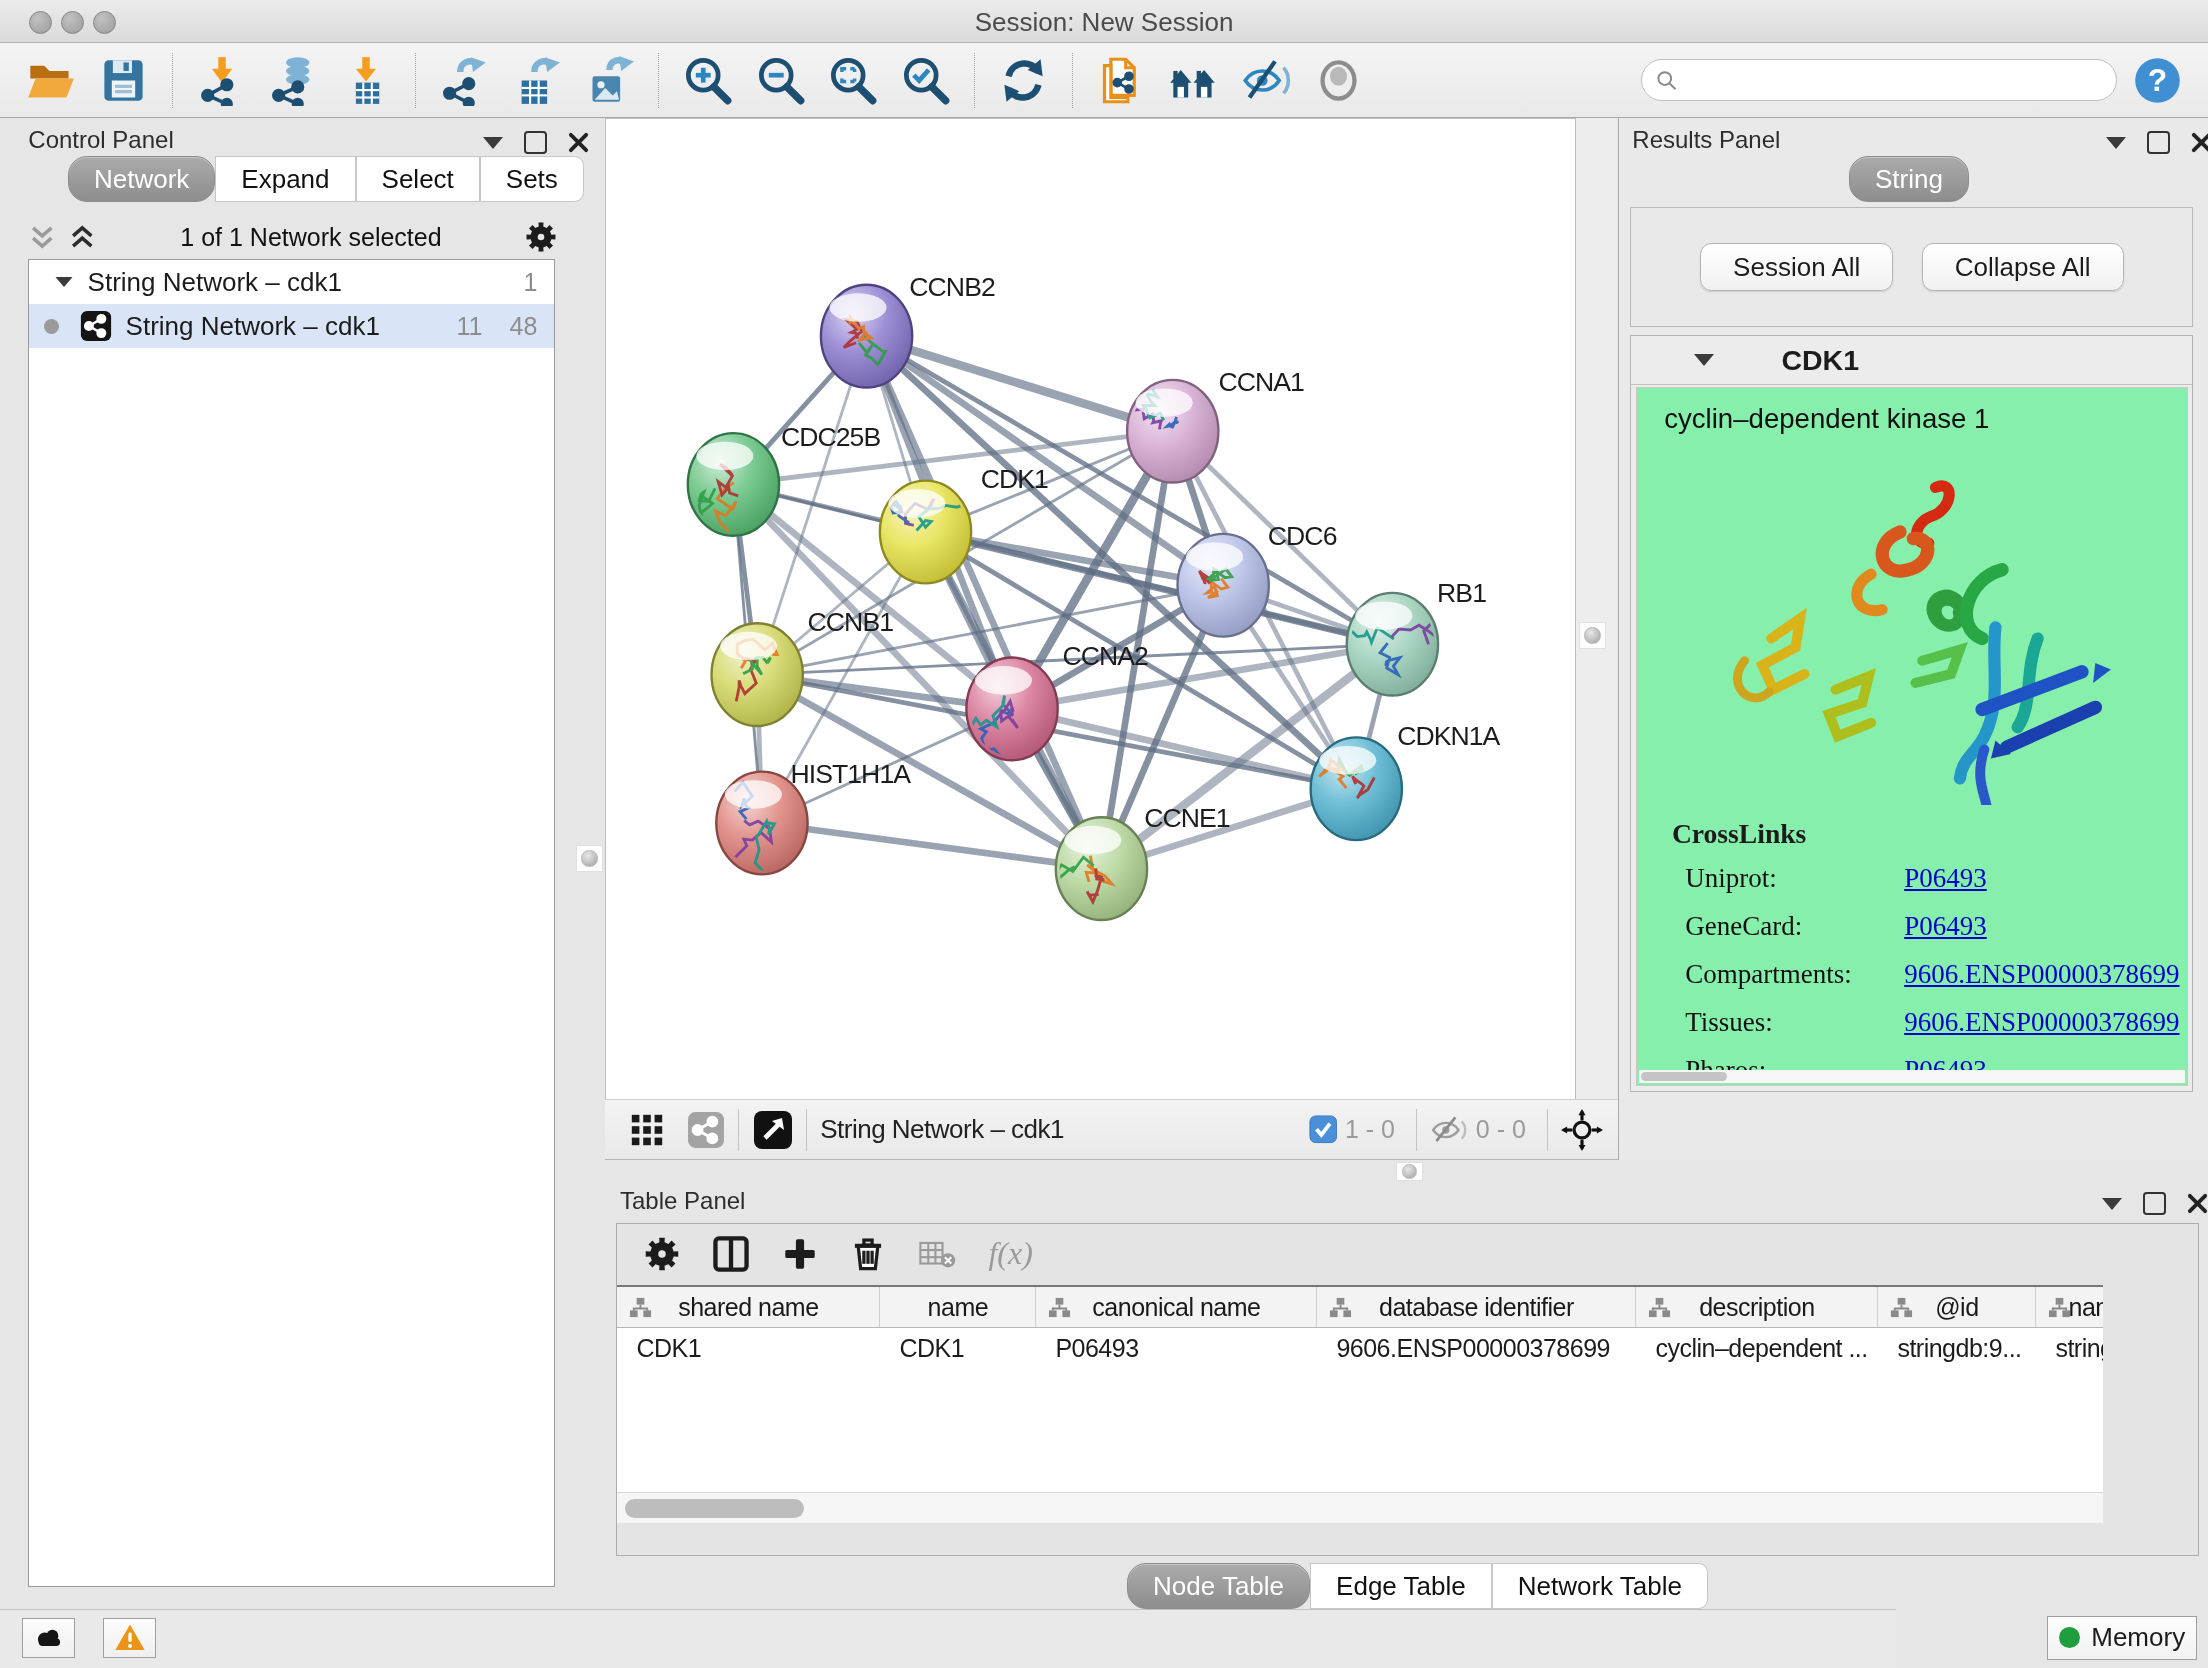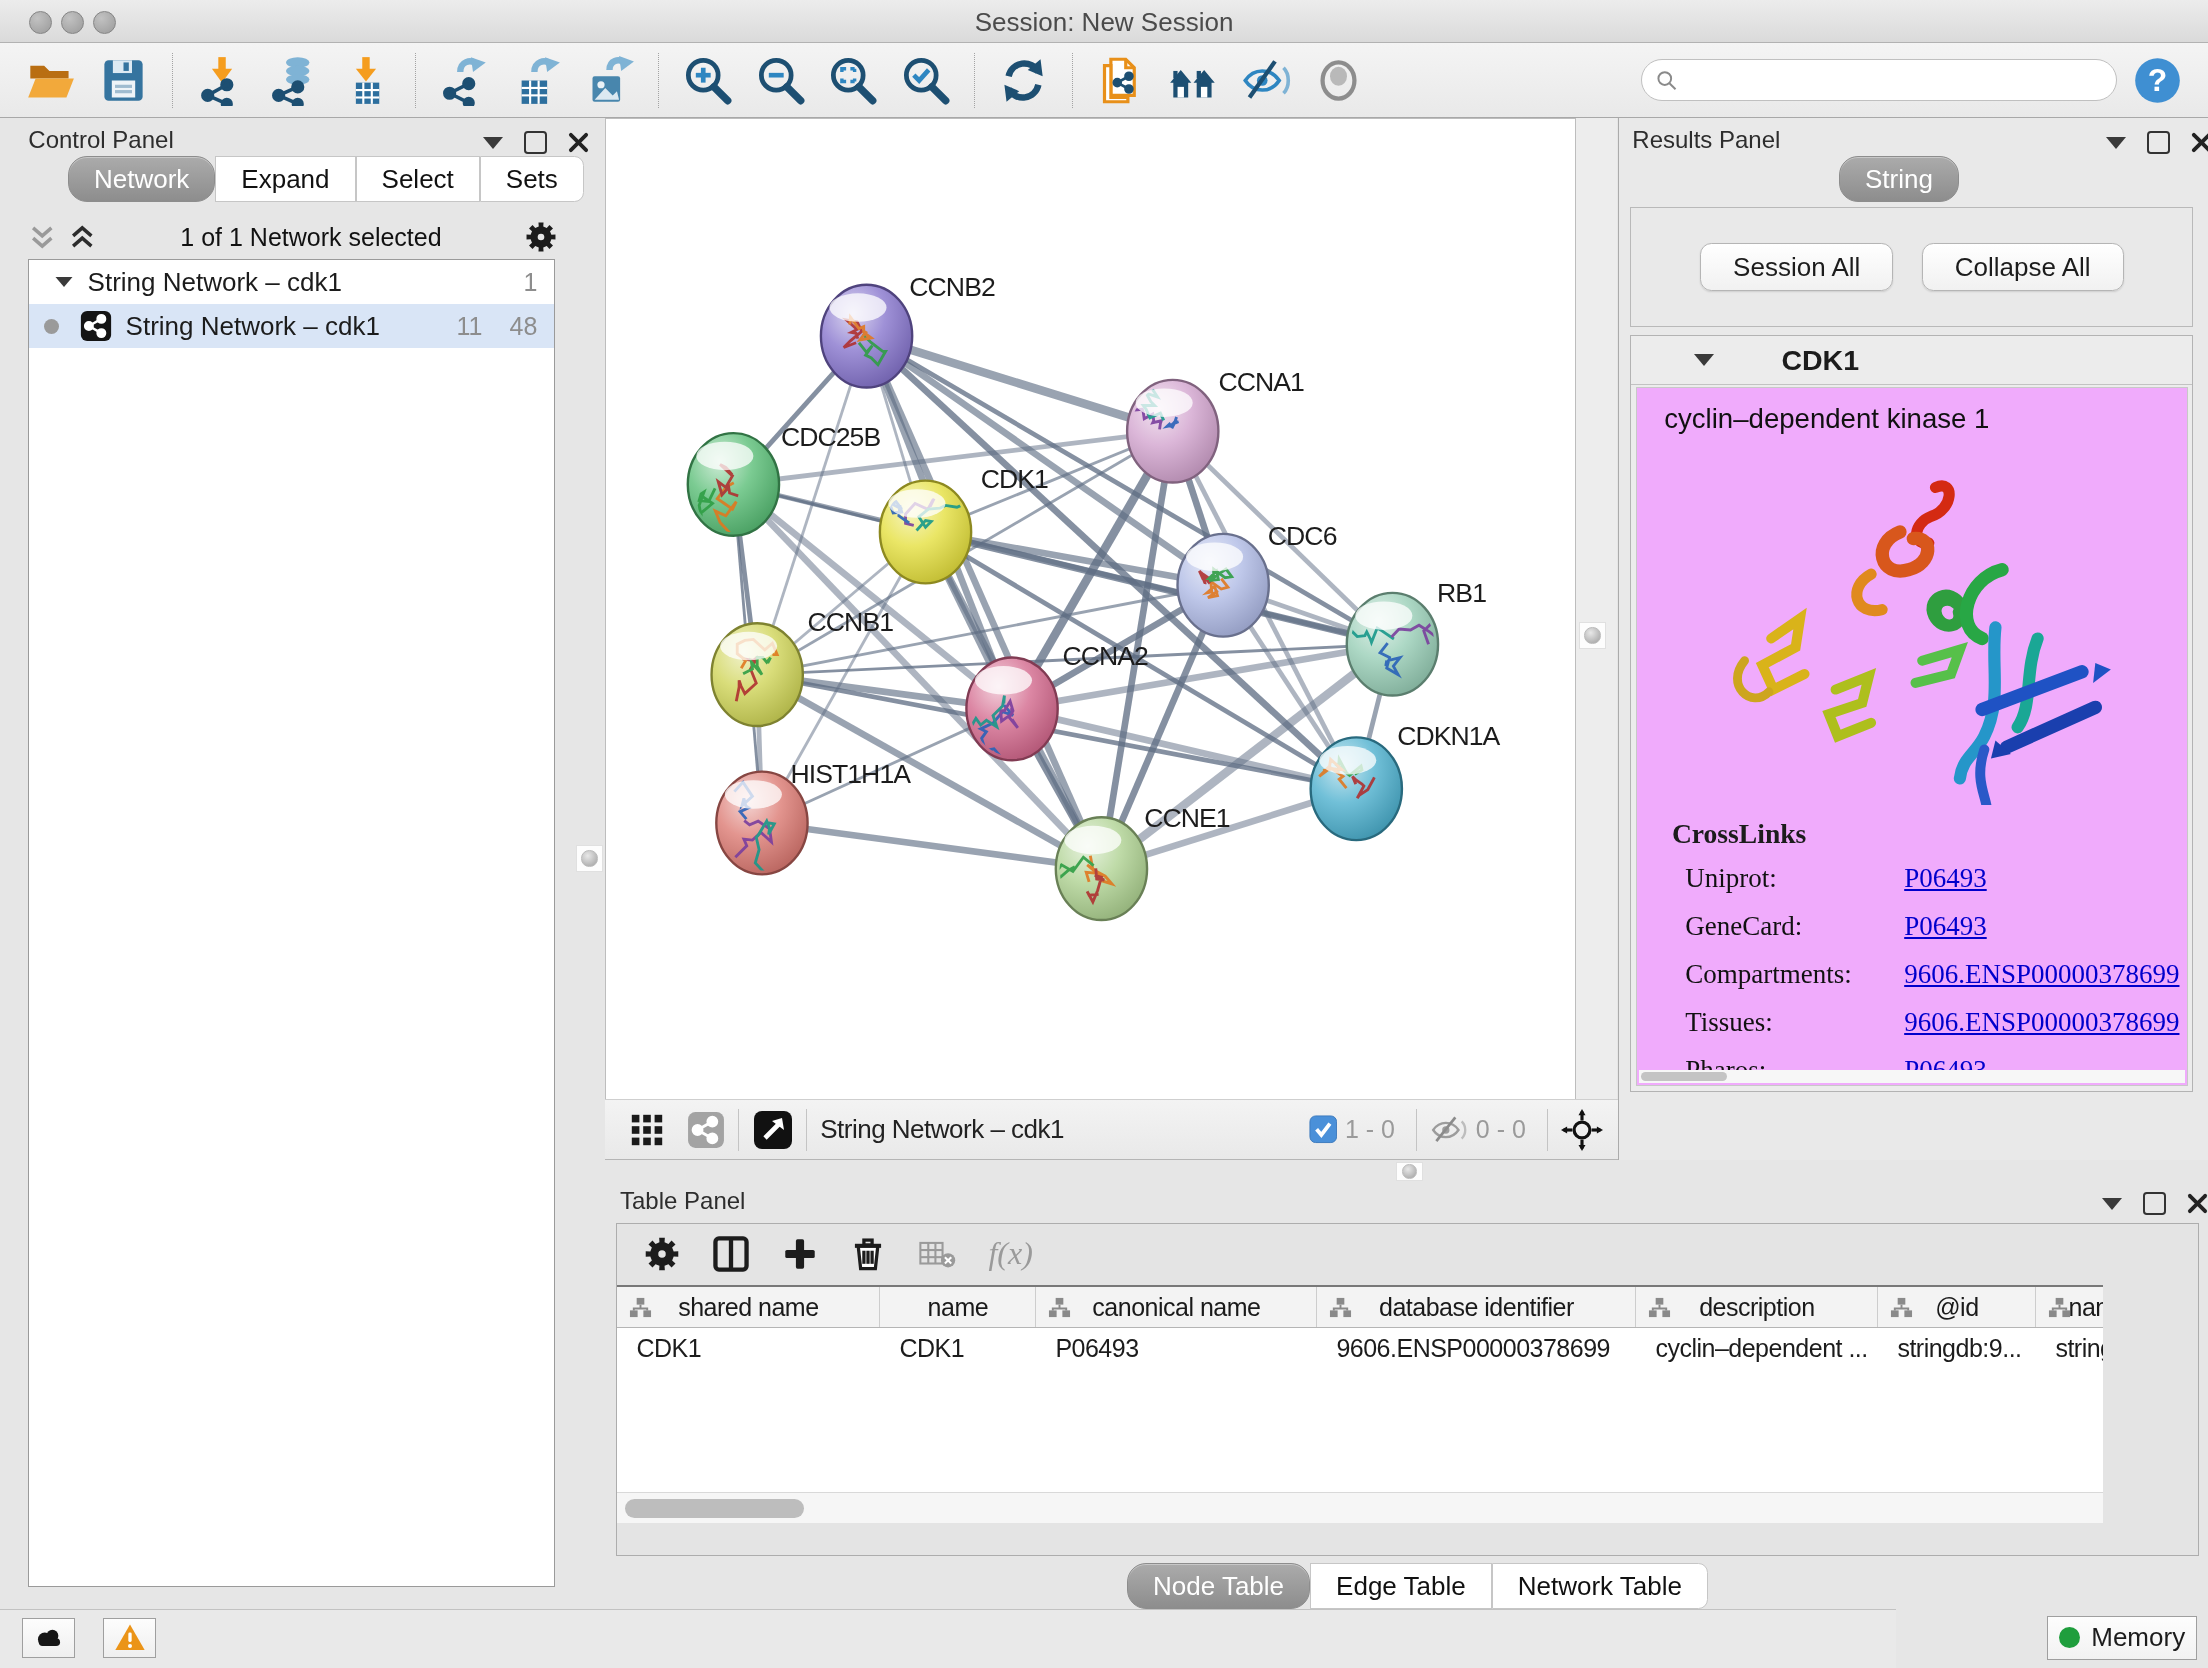--- a/index.html
+++ b/index.html
@@ -45,29 +45,29 @@
   .grip i{display:block;width:14.3px;height:14.3px;border-radius:50%;
           background:radial-gradient(circle at 38% 32%,#e8e8e8,#9f9f9f);border:1px solid #bbb;}
   #net-strip{left:1575px;top:118px;width:42px;height:981px;background:#ededed;}
   #view-toolbar{left:605px;top:1099px;width:1013px;height:59px;background:linear-gradient(#f3f3f3,#e9e9e9);
                 border-top:1px solid #cfcfcf;border-bottom:1px solid #b5b5b5;display:flex;align-items:center;}
   .vt-sep{width:0;height:42px;border-left:1px solid #c4c4c4;margin:0 13.3px;}
   #vt-title{font-size:26px;color:#222;letter-spacing:-0.5px;}
   .vt-num{font-size:25px;color:#9a9a9a;margin:0 7.6px;}
   
   #results-panel{left:1618px;top:118px;width:591px;height:1042px;background:#e9e9e9;border-left:1.9px solid #ababab;box-sizing:border-box;}
-  #rp-tab{position:absolute;left:220px;top:38px;}
+  #rp-tab{position:absolute;left:230px;top:38px;}
   #rp-box-buttons{position:absolute;left:11.4px;top:89px;width:563px;height:120px;border:1.9px solid #b9b9b9;
                   background:#e9e9e9;display:flex;align-items:center;justify-content:center;gap:28.5px;box-sizing:border-box;}
   .rp-btn{height:46px;padding:0 32px;border:1px solid #b5b5b5;border-radius:11.4px;font-size:26px;
           background:linear-gradient(#ffffff,#f1f1f1);display:flex;align-items:center;box-shadow:0 1px 1.9px rgba(0,0,0,.12);}
   #rp-box-entry{position:absolute;left:11.4px;top:217px;width:563px;height:757px;border:1.9px solid #b3b3b3;background:#ececec;box-sizing:border-box;}
   #rp-entry-head{height:48px;display:flex;align-items:center;border-bottom:1px solid #c2c2c2;}
   #rp-entry-name{font-size:28.5px;font-weight:bold;margin-left:67px;}
-  #rp-entry-body{position:absolute;left:4.8px;top:51px;right:4.8px;bottom:4.8px;background:#f0abfc;border:1px solid #c8c8c8;}
+  #rp-entry-body{position:absolute;left:4.8px;top:51px;right:4.8px;bottom:4.8px;background:#86efac;border:1px solid #c8c8c8;}
   #rp-desc{position:absolute;left:27px;top:15px;font-size:27.6px;color:#111;}
   #protein-img{position:absolute;left:55px;top:84px;}
   #crosslinks{position:absolute;left:48px;top:430px;font-family:"Liberation Serif",serif;font-size:27px;}
   #crosslinks h3{margin:0 0 13.3px -13.3px;font-size:27.6px;font-family:"Liberation Serif",serif;}
   .xl-row{display:flex;margin-bottom:17px;}
   .xl-label{width:219px;color:#111;}
   .xl-link{color:#0000cc;text-decoration:underline;}
   #rp-scroll{position:absolute;left:1.9px;bottom:1.9px;right:1.9px;height:13.3px;background:#f7f7f7;}
   #rp-scroll i{display:block;width:86px;height:9.5px;margin:1.9px;border-radius:4.8px;background:#c4c4c4;}
   

